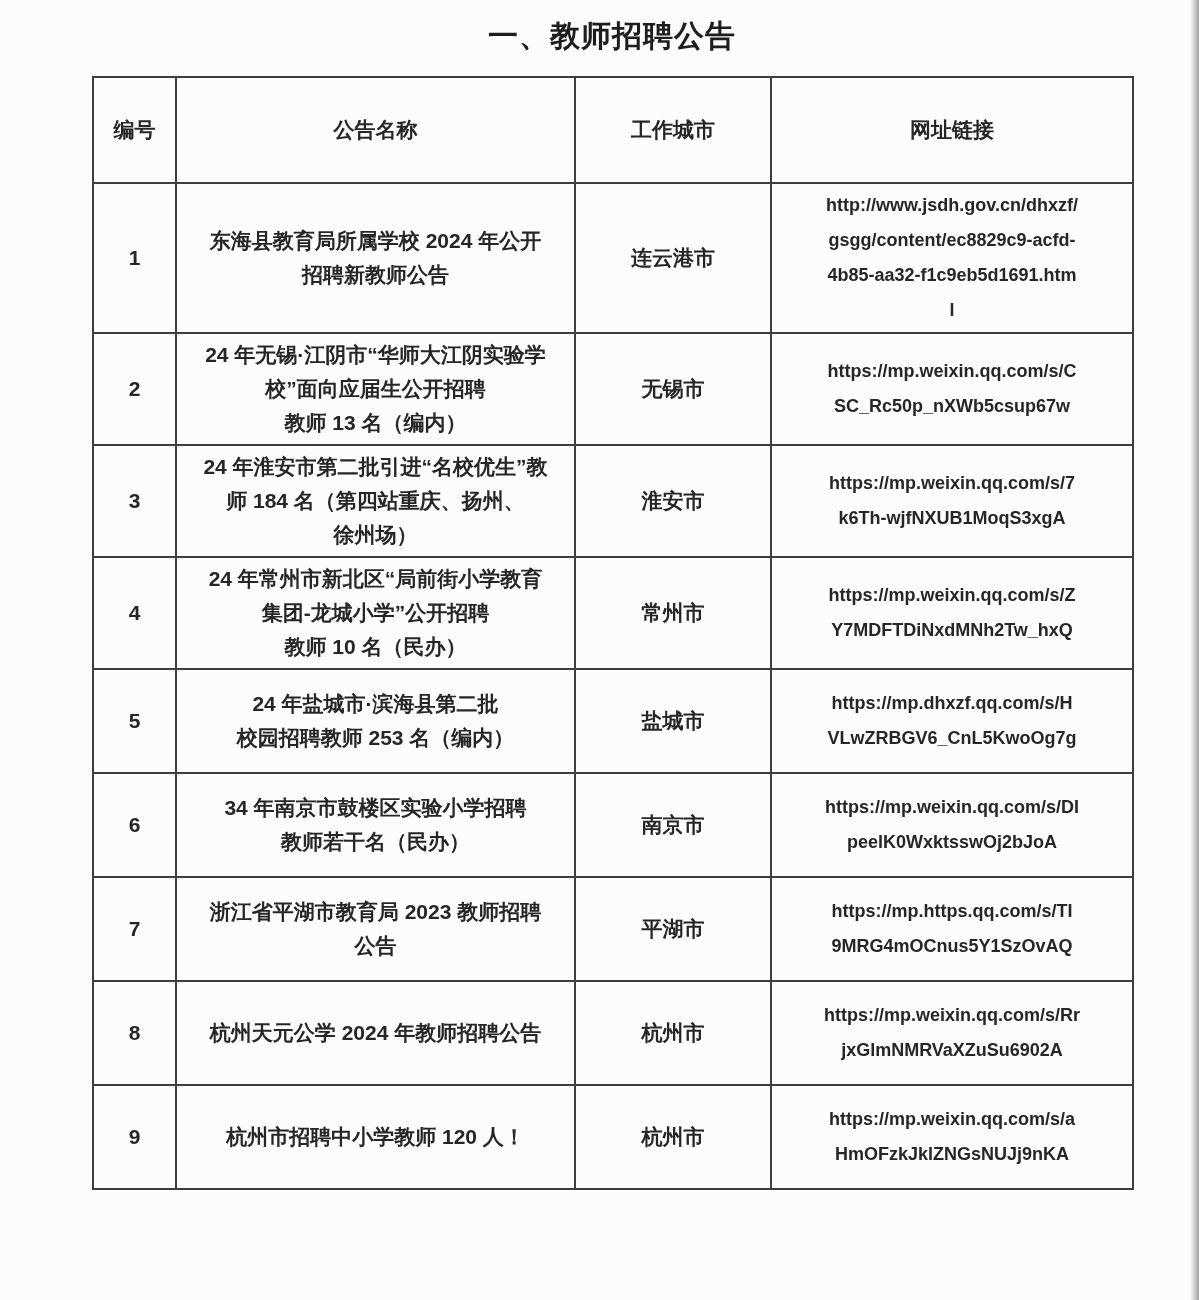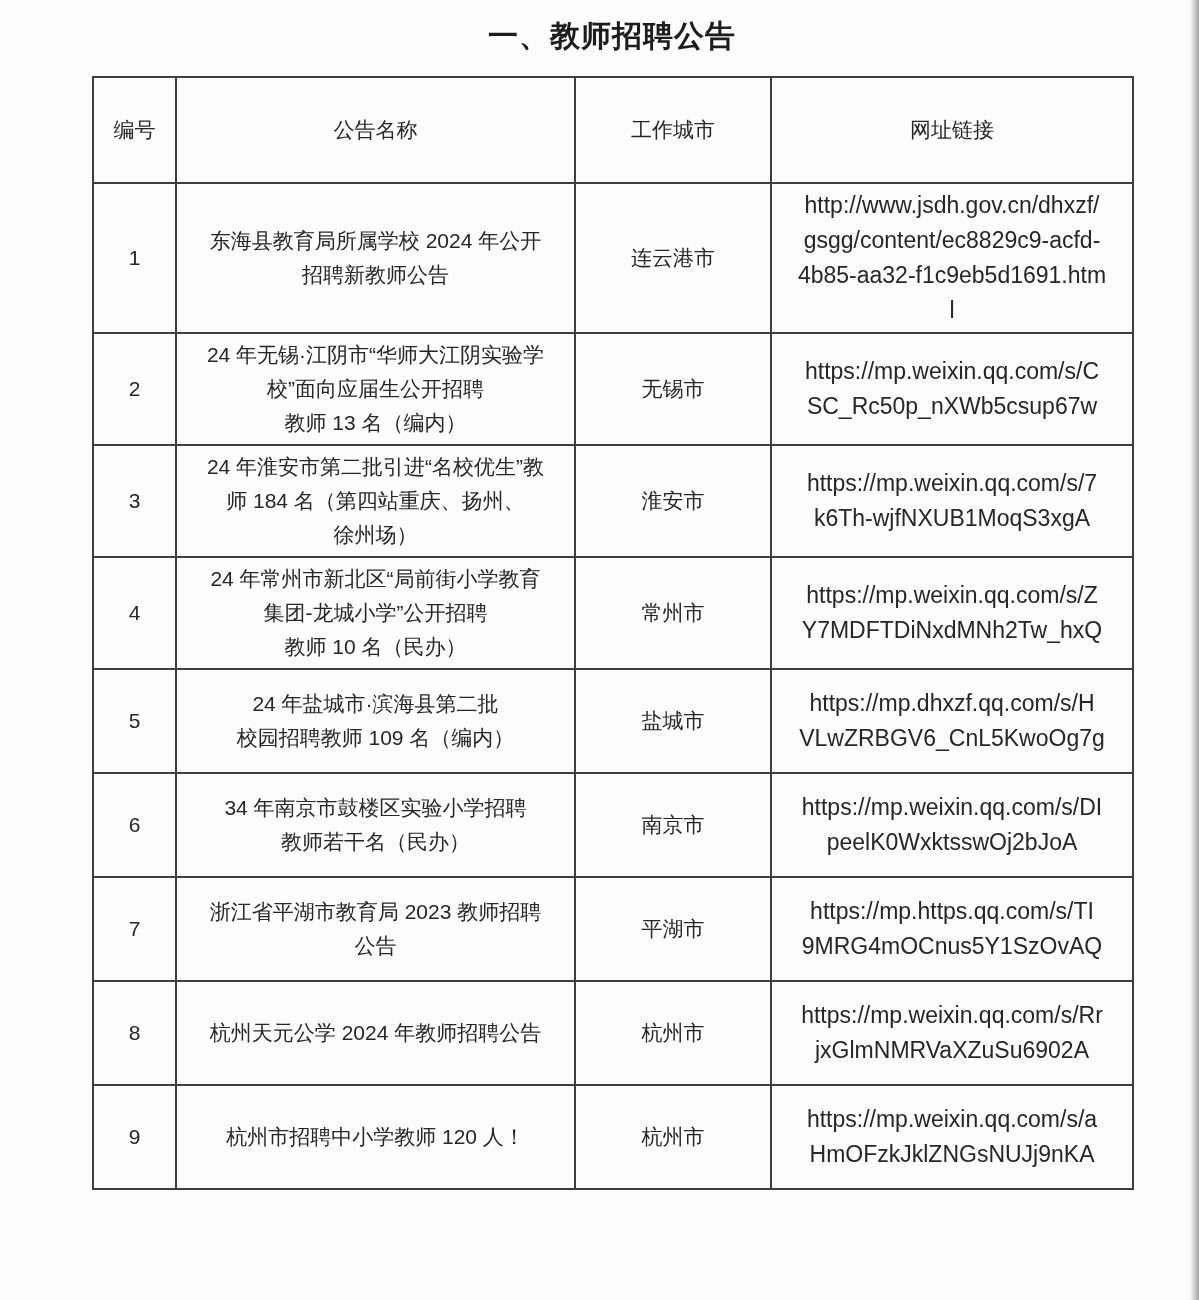--- a/index.html
+++ b/index.html
@@ -39,33 +39,33 @@
     width: 1040px;
     border-collapse: collapse;
     table-layout: fixed;
   }
   .tbl th, .tbl td {
     border: 2px solid #3e3e3e;
     text-align: center;
     vertical-align: middle;
     font-size: 21px;
     line-height: 34px;
-    font-weight: normal;
+    font-weight: bold;
     padding: 4px 10px;
     white-space: pre-line;
     word-wrap: break-word;
   }
   col.c-id   { width: 83px; }
   col.c-name { width: 399px; }
   col.c-city { width: 196px; }
   col.c-url  { width: 362px; }
   thead tr { height: 106px; }
   tbody tr { height: 104px; }
   tbody tr.tall { height: 139px; }
-  td.col-url { line-height: 35px; font-size: 23px; }
+  td.col-url { line-height: 35px; font-size: 18px; }
   .right-edge {
     position: absolute;
     top: 0;
     right: 0;
     width: 9px;
     height: 1300px;
     background: linear-gradient(to right, rgba(120,120,120,0) 0%, rgba(90,90,90,0.55) 100%);
   }
 </style>
 </head>
@@ -123,21 +123,21 @@
             <td class="col-name">24 年常州市新北区“局前街小学教育
 集团-龙城小学”公开招聘
 教师 10 名（民办）</td>
             <td class="col-city">常州市</td>
             <td class="col-url">https://mp.weixin.qq.com/s/Z
 Y7MDFTDiNxdMNh2Tw_hxQ</td>
           </tr>
           <tr>
             <td class="col-id">5</td>
             <td class="col-name">24 年盐城市·滨海县第二批
-校园招聘教师 109 名（编内）</td>
+校园招聘教师 253 名（编内）</td>
             <td class="col-city">盐城市</td>
             <td class="col-url">https://mp.dhxzf.qq.com/s/H
 VLwZRBGV6_CnL5KwoOg7g</td>
           </tr>
           <tr>
             <td class="col-id">6</td>
             <td class="col-name">34 年南京市鼓楼区实验小学招聘
 教师若干名（民办）</td>
             <td class="col-city">南京市</td>
             <td class="col-url">https://mp.weixin.qq.com/s/DI

